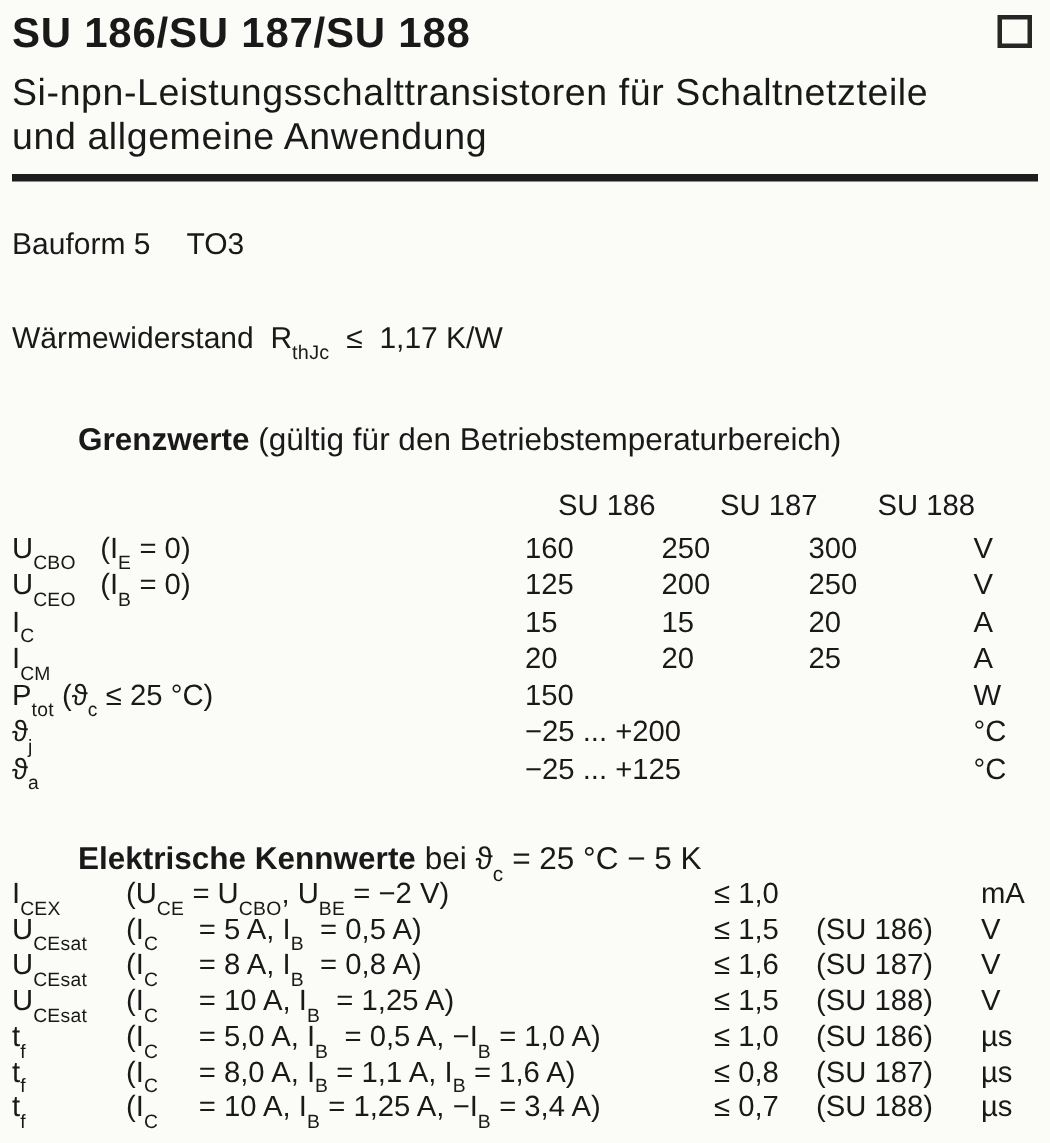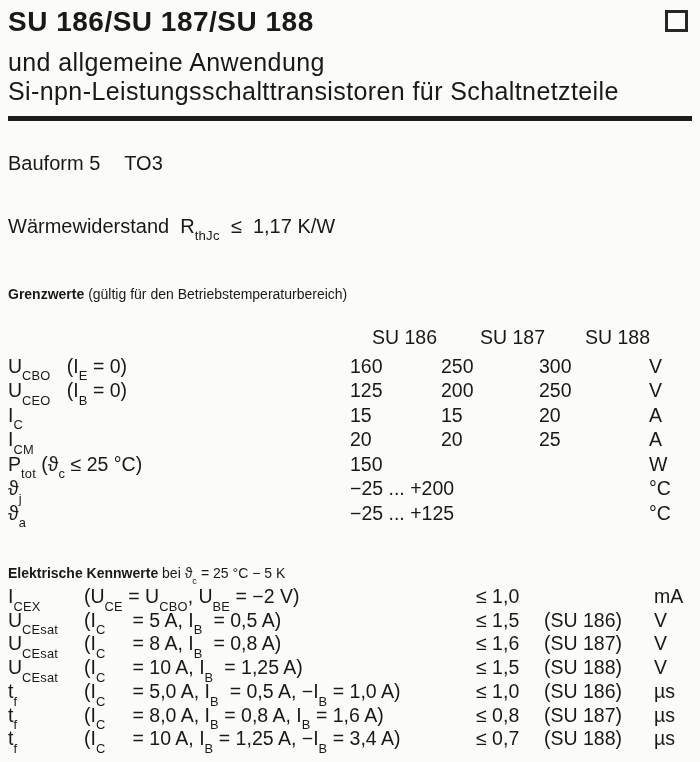--- a/index.html
+++ b/index.html
@@ -23,21 +23,21 @@
   .rule { margin-top: 11px; height: 4.5px; background: #1d1d1d; width: 684px; }
 
   .bauform { margin-top: 31px; font-size: 20px; line-height: 23px; }
   .bauform-val { margin-left: 24px; }
   .thermal { margin-top: 40px; font-size: 20px; line-height: 23px; }
 
   .rich { white-space: pre; }
   sub {
     font-size: .66em; line-height: 0; position: relative; top: .22em; letter-spacing: .2px;
   }
-  .section-heading { font-size: 14px; line-height: 24px; }
+  .section-heading { font-size: 21px; line-height: 24px; margin-left: 44px; }
   .section-heading b { font-weight: bold; }
 
   .gw-heading { margin-top: 44px; }
   .gw-header { position: relative; margin-top: 20px; height: 22px; font-size: 19.5px; }
   .gw-h { position: absolute; top: 0; }
   .gw-h1 { left: 364px; }
   .gw-h2 { left: 472px; }
   .gw-h3 { left: 577px; }
 
   .gw-table {
@@ -66,22 +66,22 @@
 <body>
 
 <div class="page">
 
   <div class="title-row">
     <h1 class="title">SU 186/SU 187/SU 188</h1>
     <div class="corner-box"></div>
   </div>
 
   <div class="subtitle">
+    <div>Si-npn-Leistungsschalttransistoren für Schaltnetzteile</div>
     <div>und allgemeine Anwendung</div>
-    <div>Si-npn-Leistungsschalttransistoren für Schaltnetzteile</div>
   </div>
 
   <div class="rule"></div>
 
   <div class="bauform">
     <span>Bauform 5</span><span class="bauform-val">TO3</span>
   </div>
 
   <div class="thermal rich"><span>Wärmewiderstand  R</span><sub>thJc</sub><span>  ≤  1,17 K/W</span></div>
 
@@ -186,21 +186,21 @@
     <div class="ek-row">
       <div class="ek-sym rich"><span>t</span><sub>f</sub></div>
       <div class="ek-cond rich"><span>(I</span><sub>C</sub><span>     = 5,0 A, I</span><sub>B</sub><span>  = 0,5 A, −I</span><sub>B</sub><span> = 1,0 A)</span></div>
       <div class="ek-limit">≤ 1,0</div>
       <div class="ek-device">(SU 186)</div>
       <div class="ek-unit">µs</div>
     </div>
 
     <div class="ek-row">
       <div class="ek-sym rich"><span>t</span><sub>f</sub></div>
-      <div class="ek-cond rich"><span>(I</span><sub>C</sub><span>     = 8,0 A, I</span><sub>B</sub><span> = 0,8 A, I</span><sub>B</sub><span> = 1,6 A)</span></div>
+      <div class="ek-cond rich"><span>(I</span><sub>C</sub><span>     = 8,0 A, I</span><sub>B</sub><span> = 1,1 A, I</span><sub>B</sub><span> = 1,6 A)</span></div>
       <div class="ek-limit">≤ 0,8</div>
       <div class="ek-device">(SU 187)</div>
       <div class="ek-unit">µs</div>
     </div>
 
     <div class="ek-row">
       <div class="ek-sym rich"><span>t</span><sub>f</sub></div>
       <div class="ek-cond rich"><span>(I</span><sub>C</sub><span>     = 10 A, I</span><sub>B</sub><span> = 1,25 A, −I</span><sub>B</sub><span> = 3,4 A)</span></div>
       <div class="ek-limit">≤ 0,7</div>
       <div class="ek-device">(SU 188)</div>

